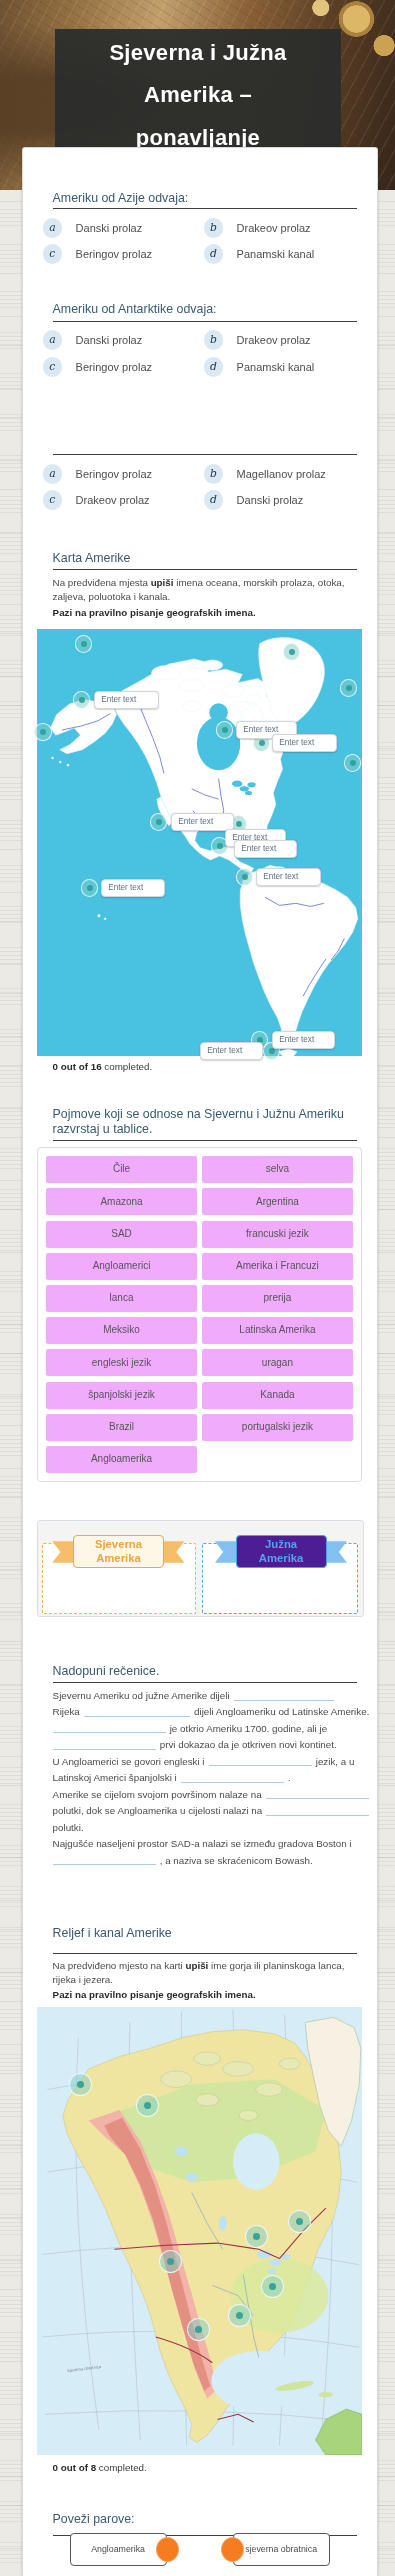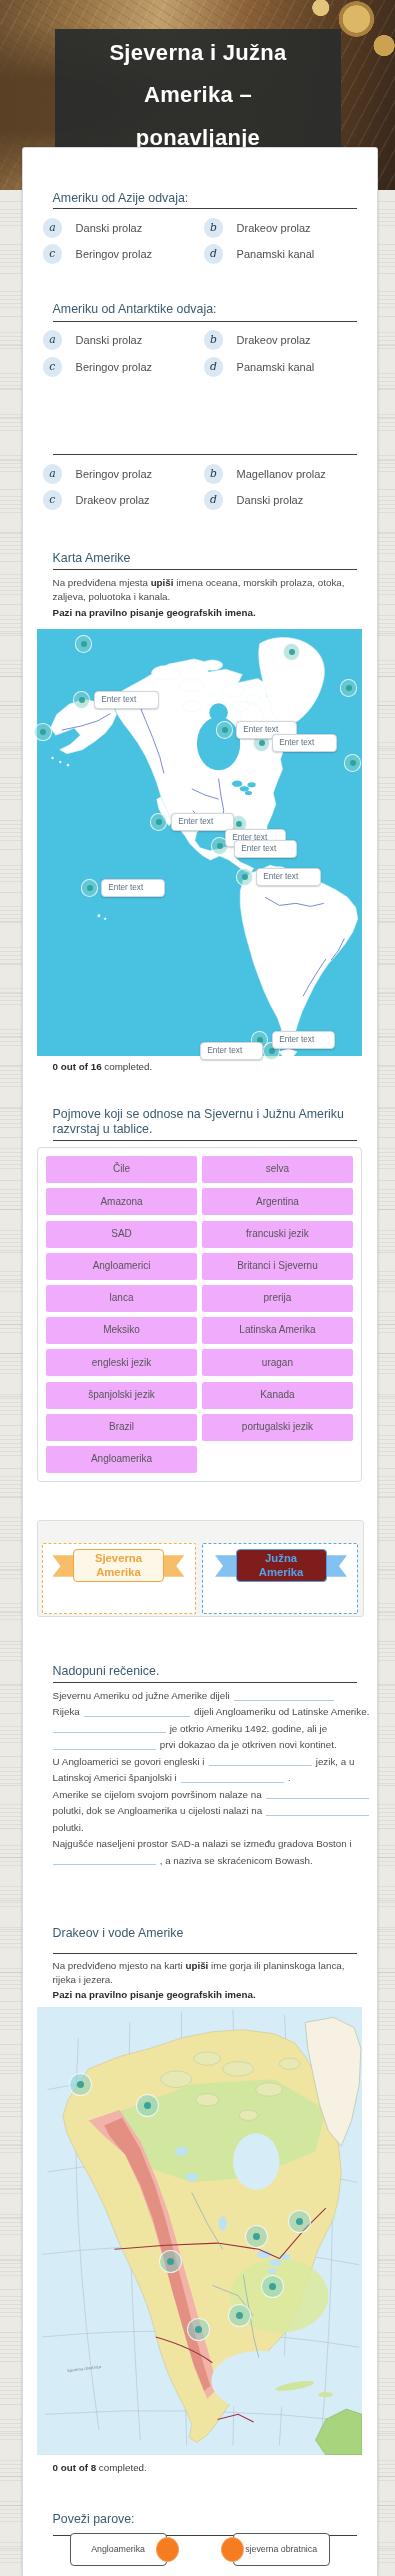--- a/index.html
+++ b/index.html
@@ -46,31 +46,31 @@
     box-shadow:0 0.5px 1.5px rgba(0,0,0,.18);color:#5d7183;font-size:8.2px;display:flex;align-items:center;
     padding:0 6.2px;box-sizing:border-box;white-space:nowrap;overflow:hidden}
   .tiles-wrap{position:absolute;left:14.4px;width:325px;background:#fff;border:0.5px solid #d9dde1;border-radius:4.1px;
     box-sizing:border-box;padding:8.2px;display:grid;grid-template-columns:1fr 1fr;gap:5.2px}
   .tile{background:#f0abfc;border-radius:2.1px;min-height:27px;display:flex;align-items:center;justify-content:center;
     text-align:center;font-size:10px;color:#565656;padding:2.1px 6.2px;box-sizing:border-box;line-height:12.4px}
   .zones{position:absolute;left:14.4px;width:325px;height:95px;background:#f4f4f2;border:0.5px solid #dadee2;border-radius:3.1px}
   .dz{position:absolute;top:21.6px;height:71px;background:#fff;border:1px dashed;border-radius:1.5px;box-sizing:border-box}
   .dz-l{left:3.6px;width:154px;border-color:#ecb54e}
   .dz-r{left:164px;width:156px;border-color:#5aa7d8}
-  .ribbon{position:absolute;top:28px;height:38px;width:132px}
+  .ribbon{position:absolute;top:14px;height:38px;width:132px}
   .rb-arm{position:absolute;top:6.2px;width:27px;height:21.6px}
   .arm-l{left:0;clip-path:polygon(0 0,100% 0,100% 100%,0 100%,30% 50%)}
   .arm-r{right:0;clip-path:polygon(0 0,100% 0,70% 50%,100% 100%,0 100%)}
   .rb-box{position:absolute;left:20.6px;top:0;width:91px;height:33px;border-radius:4.1px;border:1px solid;
     display:flex;align-items:center;justify-content:center;text-align:center;font-size:11.3px;font-weight:600;
     line-height:13.4px;white-space:pre-line;box-sizing:border-box}
   .rb-orange .rb-arm{background:#f8bd69}
   .rb-orange .rb-box{border-color:#f2a63e;background:#fdf7e8;color:#f0a43c}
   .rb-blue .rb-arm{background:#83c1f2}
-  .rb-blue .rb-box{border-color:#4ba0e8;background:#7f1d1d;color:#51a4ea}
+  .rb-blue .rb-box{border-color:#4ba0e8;background:#4c1d95;color:#51a4ea}
   .fills{position:absolute;left:30px;width:309px}
   .fline{margin-bottom:6.2px;font-size:9.8px;color:#4b4b4b;line-height:10.3px;height:10.3px;white-space:nowrap}
   .blank{display:inline-block;border-bottom:1px solid #aecce2;height:8.2px;vertical-align:-1.5px;margin:0 4.1px}
   .pbox{position:absolute;background:#fff;border:1px solid #53585c;border-radius:4.1px;display:flex;align-items:center;
     justify-content:center;text-align:center;font-size:8.8px;color:#4a4a4a;padding:2.1px 6.2px;box-sizing:border-box;line-height:13px}
   .pdot{position:absolute;width:23px;height:25px;border-radius:50%;background:#f57d20;border:1px solid #f4a668;box-sizing:border-box}
 </style>
 </head>
 <body>
 
@@ -222,21 +222,21 @@
     <div class="sec-title" style="top:959px">Pojmove koji se odnose na Sjevernu i Južnu Ameriku razvrstaj u tablice.</div>
     <div class="rule" style="top:992px"></div>
     <div class="tiles-wrap" style="top:999px">
       <div class="tile">Čile</div>
       <div class="tile">selva</div>
       <div class="tile">Amazona</div>
       <div class="tile">Argentina</div>
       <div class="tile">SAD</div>
       <div class="tile">francuski jezik</div>
       <div class="tile">Angloamerici</div>
-      <div class="tile">Britanci i Sjevernu</div>
+      <div class="tile">Amerika i Francuzi</div>
       <div class="tile">lanca</div>
       <div class="tile">prerija</div>
       <div class="tile">Meksiko</div>
       <div class="tile">Latinska Amerika</div>
       <div class="tile">engleski jezik</div>
       <div class="tile">uragan</div>
       <div class="tile">španjolski jezik</div>
       <div class="tile">Kanada</div>
       <div class="tile">Brazil</div>
       <div class="tile">portugalski jezik</div>
@@ -257,32 +257,32 @@
         <div class="rb-box">Južna
 Amerika</div>
       </div>
     </div>
 
     <div class="sec-title" style="top:1516px">Nadopuni rečenice.</div>
     <div class="rule" style="top:1534px"></div>
     <div class="fills" style="top:1543px">
       <div class="fline"><span>Sjevernu Ameriku od južne Amerike dijeli</span><span class="blank" style="width:100px"></span><span></span></div>
       <div class="fline"><span>Rijeka</span><span class="blank" style="width:106px"></span><span>dijeli Angloameriku od Latinske Amerike.</span></div>
-      <div class="fline"><span></span><span class="blank" style="width:113px;margin-left:0"></span><span>je otkrio Ameriku 1492. godine, ali je</span></div>
+      <div class="fline"><span></span><span class="blank" style="width:113px;margin-left:0"></span><span>je otkrio Ameriku 1700. godine, ali je</span></div>
       <div class="fline"><span></span><span class="blank" style="width:103px;margin-left:0"></span><span>prvi dokazao da je otkriven novi kontinet.</span></div>
       <div class="fline"><span>U Angloamerici se govori engleski i</span><span class="blank" style="width:103px"></span><span>jezik, a u</span></div>
       <div class="fline"><span>Latinskoj Americi španjolski i</span><span class="blank" style="width:103px"></span><span>.</span></div>
       <div class="fline"><span>Amerike se cijelom svojom površinom nalaze na</span><span class="blank" style="width:103px"></span><span></span></div>
       <div class="fline"><span>polutki, dok se Angloamerika u cijelosti nalazi na</span><span class="blank" style="width:103px"></span><span></span></div>
       <div class="fline"><span>polutki.</span></div>
       <div class="fline"><span>Najgušće naseljeni prostor SAD-a nalazi se između gradova Boston i</span></div>
       <div class="fline"><span></span><span class="blank" style="width:103px;margin-left:0"></span><span>, a naziva se skraćenicom Bowash.</span></div>
     </div>
 
-    <div class="sec-title" style="top:1778px">Drakeov i vode Amerike</div>
+    <div class="sec-title" style="top:1778px">Reljef i kanal Amerike</div>
     <div class="rule" style="top:1805px"></div>
     <div class="body-text" style="top:1811px"><span>Na predviđeno mjesto na karti </span><b>upiši</b><span> ime gorja ili planinskoga lanca, rijeka i jezera.</span></div>
     <div class="warn" style="top:1841px">Pazi na pravilno pisanje geografskih imena.</div>
 
     <div class="map" style="top:1859px;width:325px;height:448px">
       <svg viewBox="0 0 630 869" width="325" height="448">
         <rect width="630" height="869" fill="#d6ecf7"></rect>
         <g stroke="#9aa8b6" stroke-width="0.9" fill="none" opacity=".8">
           <path d="M80 60 Q60 400 120 820"></path>
             <path d="M180 30 Q170 400 200 840"></path>

